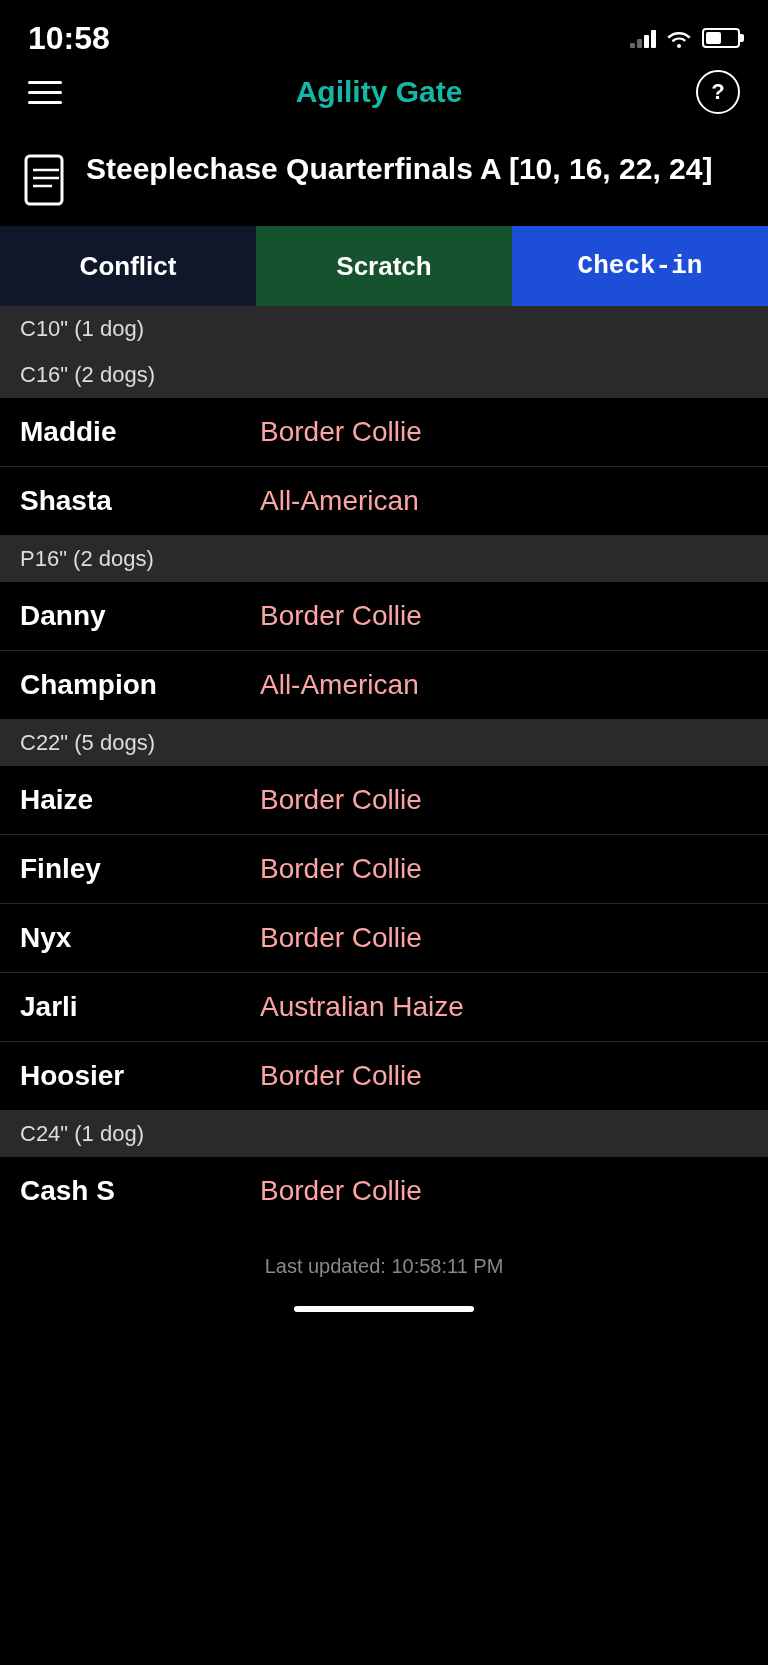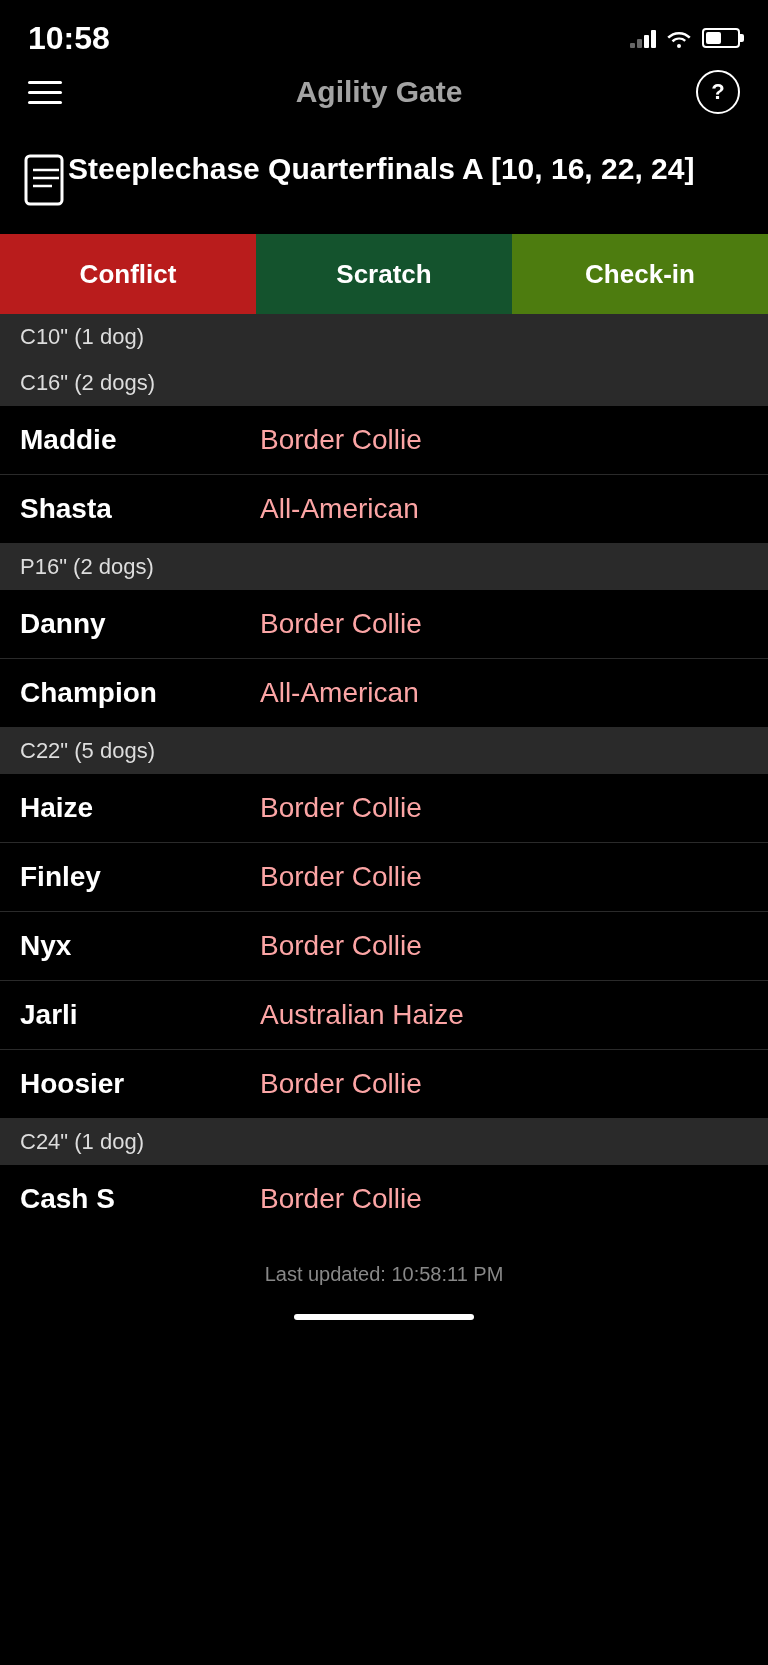--- a/index.html
+++ b/index.html
@@ -95,41 +95,42 @@
     .hamburger-icon span {
       display: block;
       width: 34px;
       height: 3px;
       background: #fff;
       border-radius: 2px;
     }
     .nav-title {
       font-size: 30px;
       font-weight: 600;
-      color: #a3a3a3;
+      color: #14b8a6;
     }
     .help-icon {
       width: 44px;
       height: 44px;
       border: 2.5px solid #fff;
       border-radius: 50%;
       display: flex;
       align-items: center;
       justify-content: center;
       font-size: 22px;
       font-weight: 600;
       color: #fff;
       cursor: pointer;
     }
 
     
     .event-header {
       display: flex;
       align-items: flex-start;
-      padding: 16px 24px 28px 24px;
+      padding: 16px 24px 20px 24px;
+      gap: 18px;
     }
     .doc-icon {
       width: 44px;
       height: 52px;
       flex-shrink: 0;
       margin-top: 4px;
     }
     .event-title {
       font-size: 30px;
       font-weight: 700;
@@ -146,23 +147,23 @@
       flex: 1;
       height: 80px;
       display: flex;
       align-items: center;
       justify-content: center;
       font-size: 26px;
       font-weight: 600;
       color: #fff;
       cursor: pointer;
     }
-    .btn-conflict { background: #b91c1c; }
+    .btn-conflict { background: #0f172a; }
     .btn-scratch  { background: #14532d; }
-    .btn-checkin  { background: #4d7c0f; }
+    .btn-checkin  { background: #1d4ed8; font-family: Liberation Mono, monospace; }
 
     
     .section-header {
       background: #2a2a2a;
       padding: 10px 20px;
       font-size: 22px;
       font-weight: 500;
       color: #ddd;
     }
 

